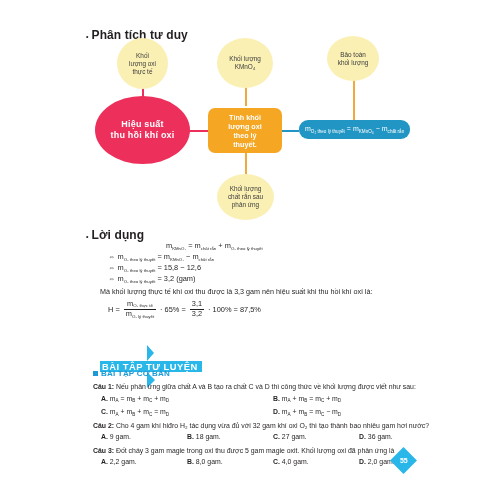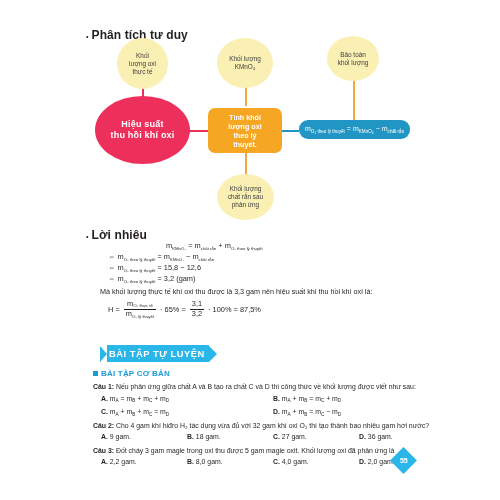--- a/index.html
+++ b/index.html
@@ -154,20 +154,21 @@
   }
 
   
   .banner {
     position: absolute;
     left: 100px;
     top: 345px;
     height: 17px;
     display: flex;
     align-items: center;
+    flex-direction: column;
   }
   .banner-tail {
     width: 0; height: 0;
     border-top: 8.5px solid transparent;
     border-bottom: 8.5px solid transparent;
     border-left: 7px solid #29b6e8;
   }
   .banner-body {
     background: #29b6e8;
     height: 17px;
@@ -315,21 +316,21 @@
       <span class="m-term">
         <span>m</span><sub>KMnO₄</sub>
       </span>
       <span style="margin:0 2px">−</span>
       <span class="m-term">
         <span>m</span><sub>chất rắn</sub>
       </span>
     </div>
   </div>
 
-  <div class="bullet-head" style="left:86px; top:228px;">Lời nhiêu</div>
+  <div class="bullet-head" style="left:86px; top:228px;">Lời dụng</div>
 
   <div class="solution" style="top:240px;">
 
 
     <div class="eq eq-row eq-center">
       <span>m</span><sub>KMnO₄</sub>
       <span>=</span>
       <span>m</span><sub>chất rắn</sub>
       <span>+</span>
       <span>m</span><sub>O₂ theo lý thuyết</sub>

